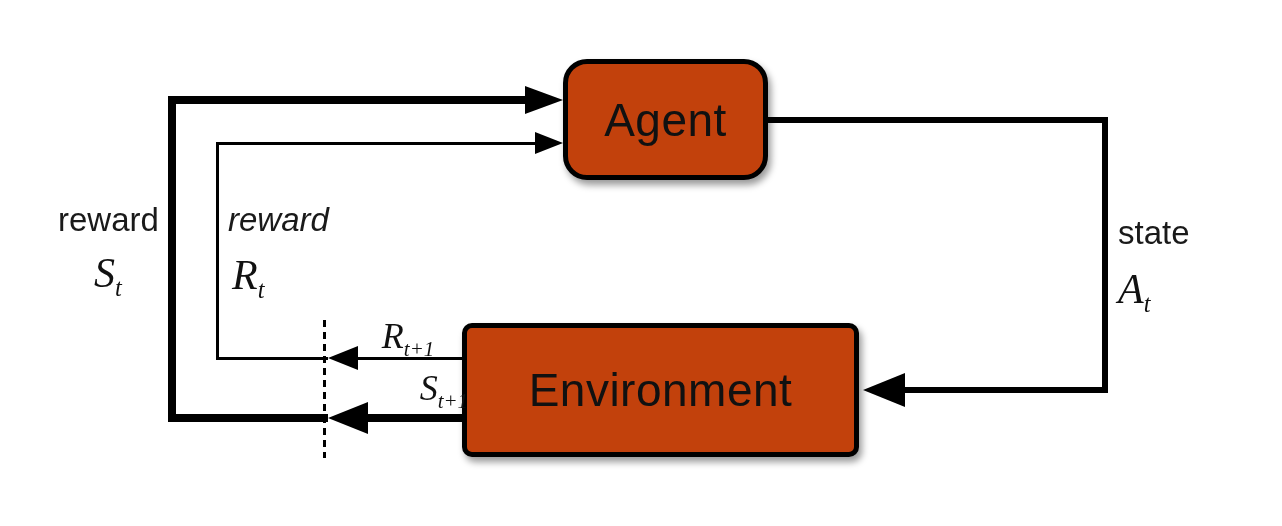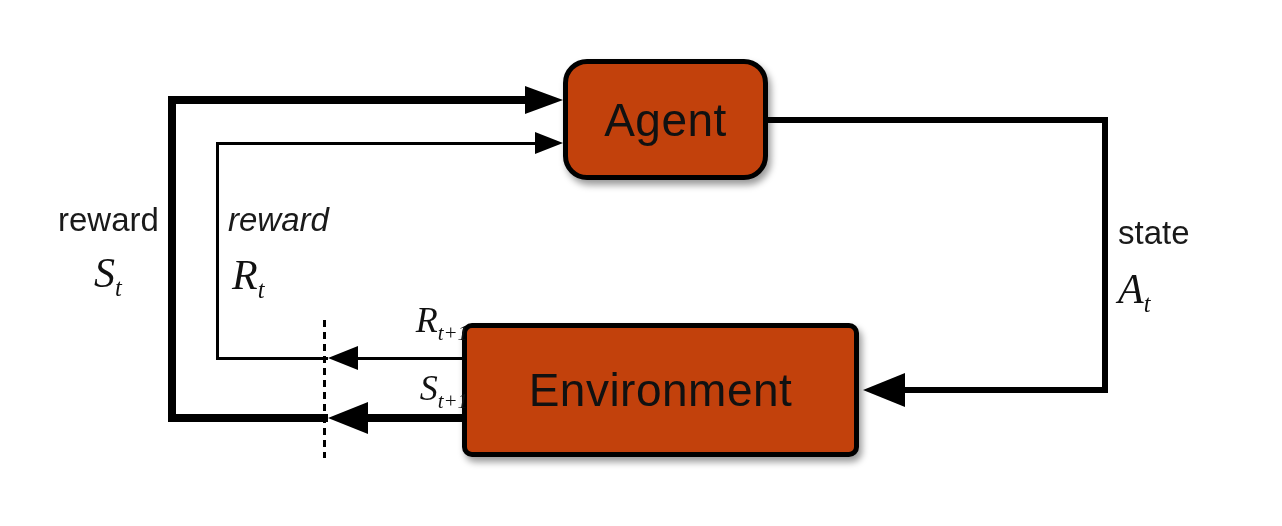--- a/index.html
+++ b/index.html
@@ -97,21 +97,21 @@
     line-height: 0;
   }
   .sym-small { font-size: 36px; }
 
   #state-word  { left: 58px;  top: 201px; width: 100px; text-align: center; }
   #state-sym   { left: 58px;  top: 242px; width: 100px; text-align: center; }
   #reward-word { left: 228px; top: 201px; font-style: italic; }
   #reward-sym  { left: 232px; top: 244px; }
   #action-word { left: 1118px; top: 214px; }
   #action-sym  { left: 1118px; top: 258px; }
-  #next-reward-label { left: 348px; top: 292px; width: 120px; text-align: right; }
+  #next-reward-label { left: 348px; top: 308px; width: 120px; text-align: center; }
   #next-state-label  { left: 348px; top: 360px; width: 120px; text-align: right; }
 </style>
 </head>
 <body>
 
 <div id="canvas">
 
   <div class="node" id="agent-box">
     <span class="node-label">Agent</span>
   </div>

